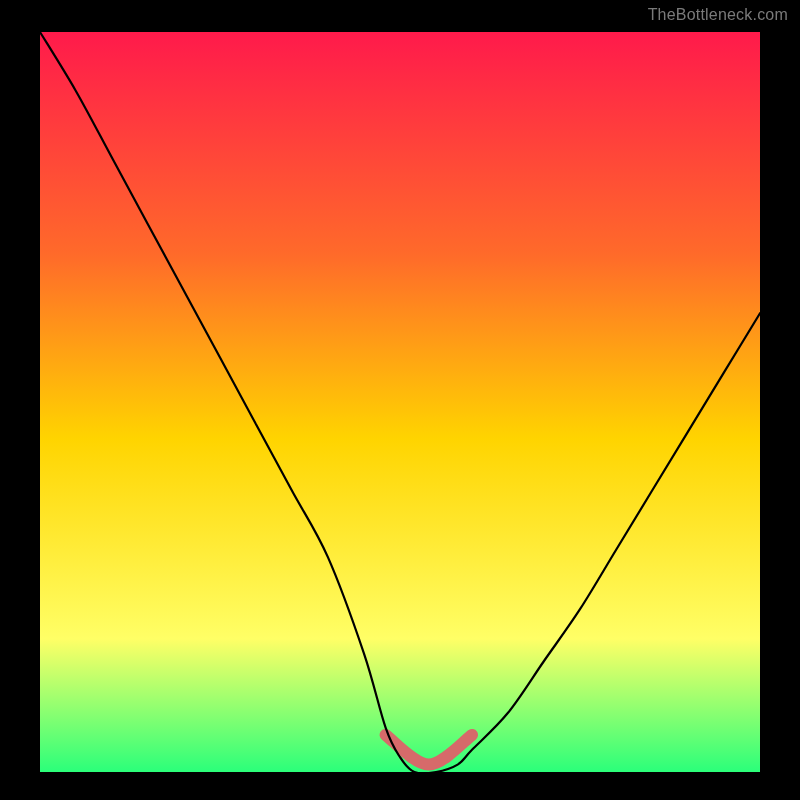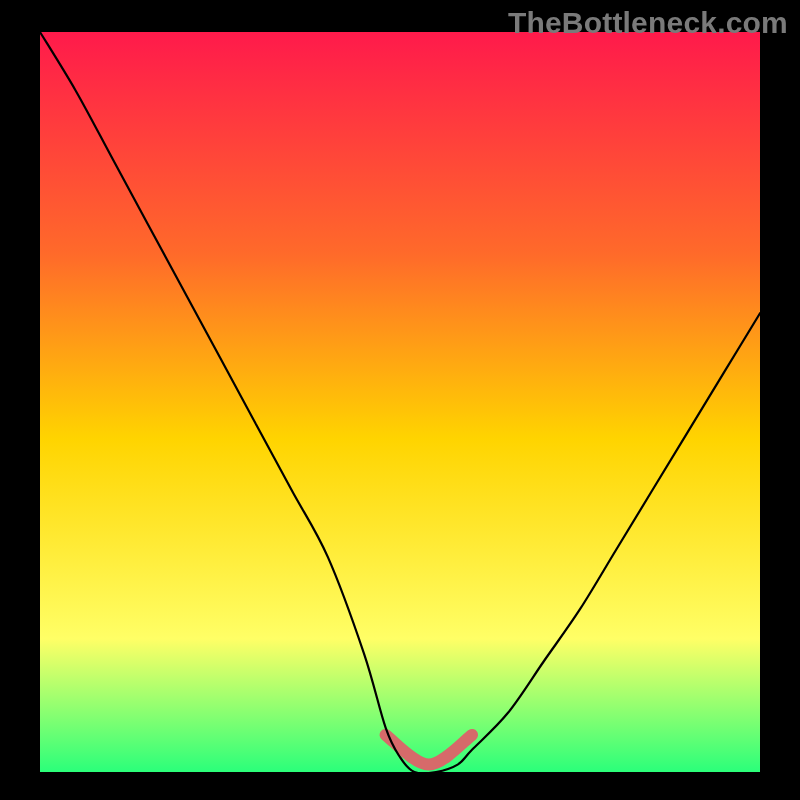--- a/index.html
+++ b/index.html
@@ -15,22 +15,22 @@
     position: relative;
     width: 800px;
     height: 800px;
     background: #000;
   }
   .watermark {
     position: absolute;
     top: 6px;
     right: 12px;
     color: #7a7a7a;
-    font-size: 30px;
-    font-weight: 700;
+    font-size: 16px;
+    font-weight: 400;
     letter-spacing: 0.2px;
     z-index: 10;
     pointer-events: none;
   }
   svg {
     position: absolute;
     top: 0;
     left: 0;
   }
   .curve {

